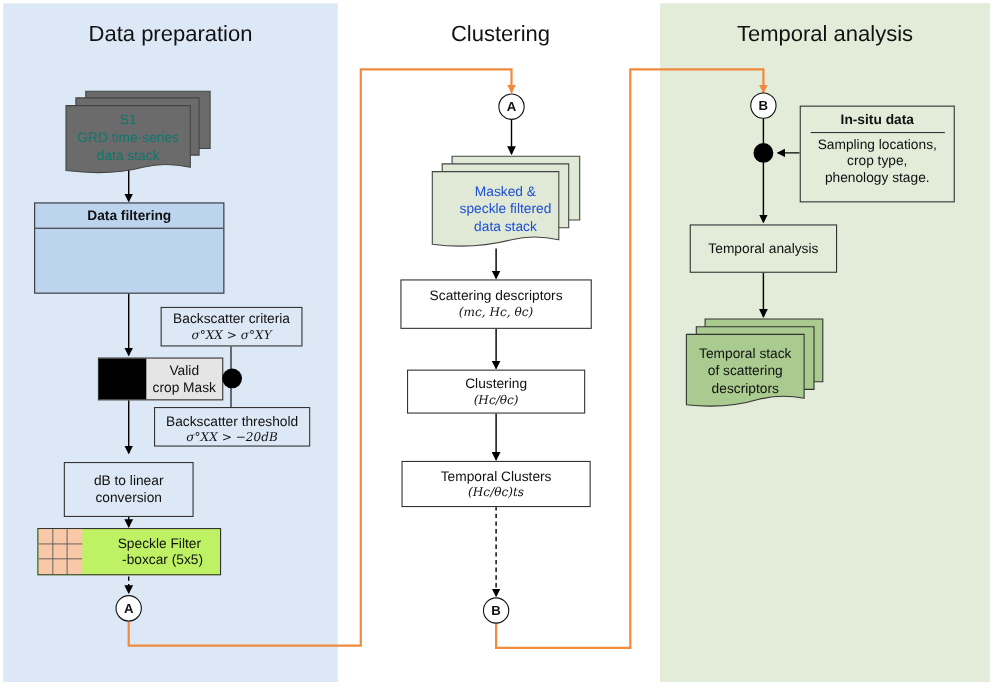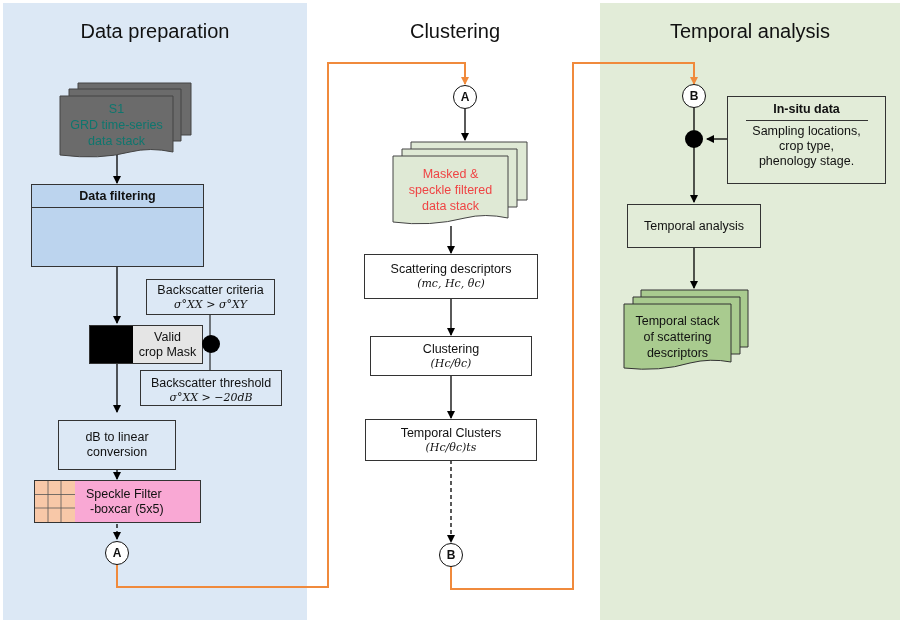--- a/index.html
+++ b/index.html
@@ -109,59 +109,59 @@
 <div class="box" style="left:140px;top:370px;width:142px;height:36px;background:#dce8f5;justify-content:flex-end;">
   <div>Backscatter threshold</div>
   <div class="math">σ°XX &gt; −20dB</div>
 </div>
 
 <div class="box" style="left:58px;top:420px;width:118px;height:50px;background:#dce8f5;">
   <div>dB to linear</div>
   <div>conversion</div>
 </div>
 
-<div class="box" style="left:34px;top:480px;width:167px;height:43px;background:#f9a8d4;align-items:flex-start;padding-left:43px;">
+<div class="box" style="left:34px;top:480px;width:167px;height:43px;background:#bef264;align-items:flex-start;padding-left:64px;">
   <div style="margin-left:8px;">Speckle Filter</div>
   <div style="margin-left:12px;">-boxcar (5x5)</div>
 </div>
 <div style="position:absolute;left:35px;top:481px;width:40px;height:41px;">
   <svg width="40" height="41">
       <rect x="0" y="0" width="40" height="41" fill="#f8c8a8"></rect>
       <line x1="13" y1="0" x2="13" y2="41" stroke="#555" stroke-width="0.8"></line>
       <line x1="26" y1="0" x2="26" y2="41" stroke="#555" stroke-width="0.8"></line>
       <line x1="0" y1="13.5" x2="40" y2="13.5" stroke="#555" stroke-width="0.8"></line>
       <line x1="0" y1="27" x2="40" y2="27" stroke="#555" stroke-width="0.8"></line>
     </svg>
 </div>
 
 <div class="circle" style="left:105px;top:541px;">A</div>
 
 <div class="circle" style="left:453px;top:85px;">A</div>
-<div class="doc-text" style="left:393px;top:166px;width:115px;color:#ef4444;">
+<div class="doc-text" style="left:393px;top:166px;width:133px;color:#1d4ed8;">
   <div>Masked &amp;</div>
   <div>speckle filtered</div>
   <div>data stack</div>
 </div>
 <div class="box" style="left:364px;top:254px;width:174px;height:45px;background:#fff;">
   <div>Scattering descriptors</div>
   <div class="math">(mc, Hc, θc)</div>
 </div>
 <div class="box" style="left:370px;top:336px;width:162px;height:40px;background:#fff;">
   <div>Clustering</div>
   <div class="math">(Hc/θc)</div>
 </div>
 <div class="box" style="left:365px;top:419px;width:172px;height:42px;background:#fff;">
   <div>Temporal Clusters</div>
   <div class="math">(Hc/θc)ts</div>
 </div>
 <div class="circle" style="left:439px;top:543px;">B</div>
 
 <div class="circle" style="left:682px;top:84px;">B</div>
 <div class="dot" style="left:685px;top:130px;"></div>
-<div class="box" style="left:727px;top:96px;width:159px;height:88px;background:#e2ecd8;justify-content:flex-start;">
+<div class="box" style="left:727px;top:96px;width:141px;height:88px;background:#e2ecd8;justify-content:flex-start;">
   <div style="font-weight:bold;padding-top:5px;padding-bottom:3px;border-bottom:1.2px solid #333;width:122px;">In-situ data</div>
   <div style="padding-top:3px;">Sampling locations,</div>
   <div>crop type,</div>
   <div>phenology stage.</div>
 </div>
 <div class="box" style="left:627px;top:204px;width:134px;height:44px;background:#e2ecd8;">
   <div>Temporal analysis</div>
 </div>
 <div class="doc-text" style="left:624px;top:313px;width:107px;color:#111;">
   <div>Temporal stack</div>

